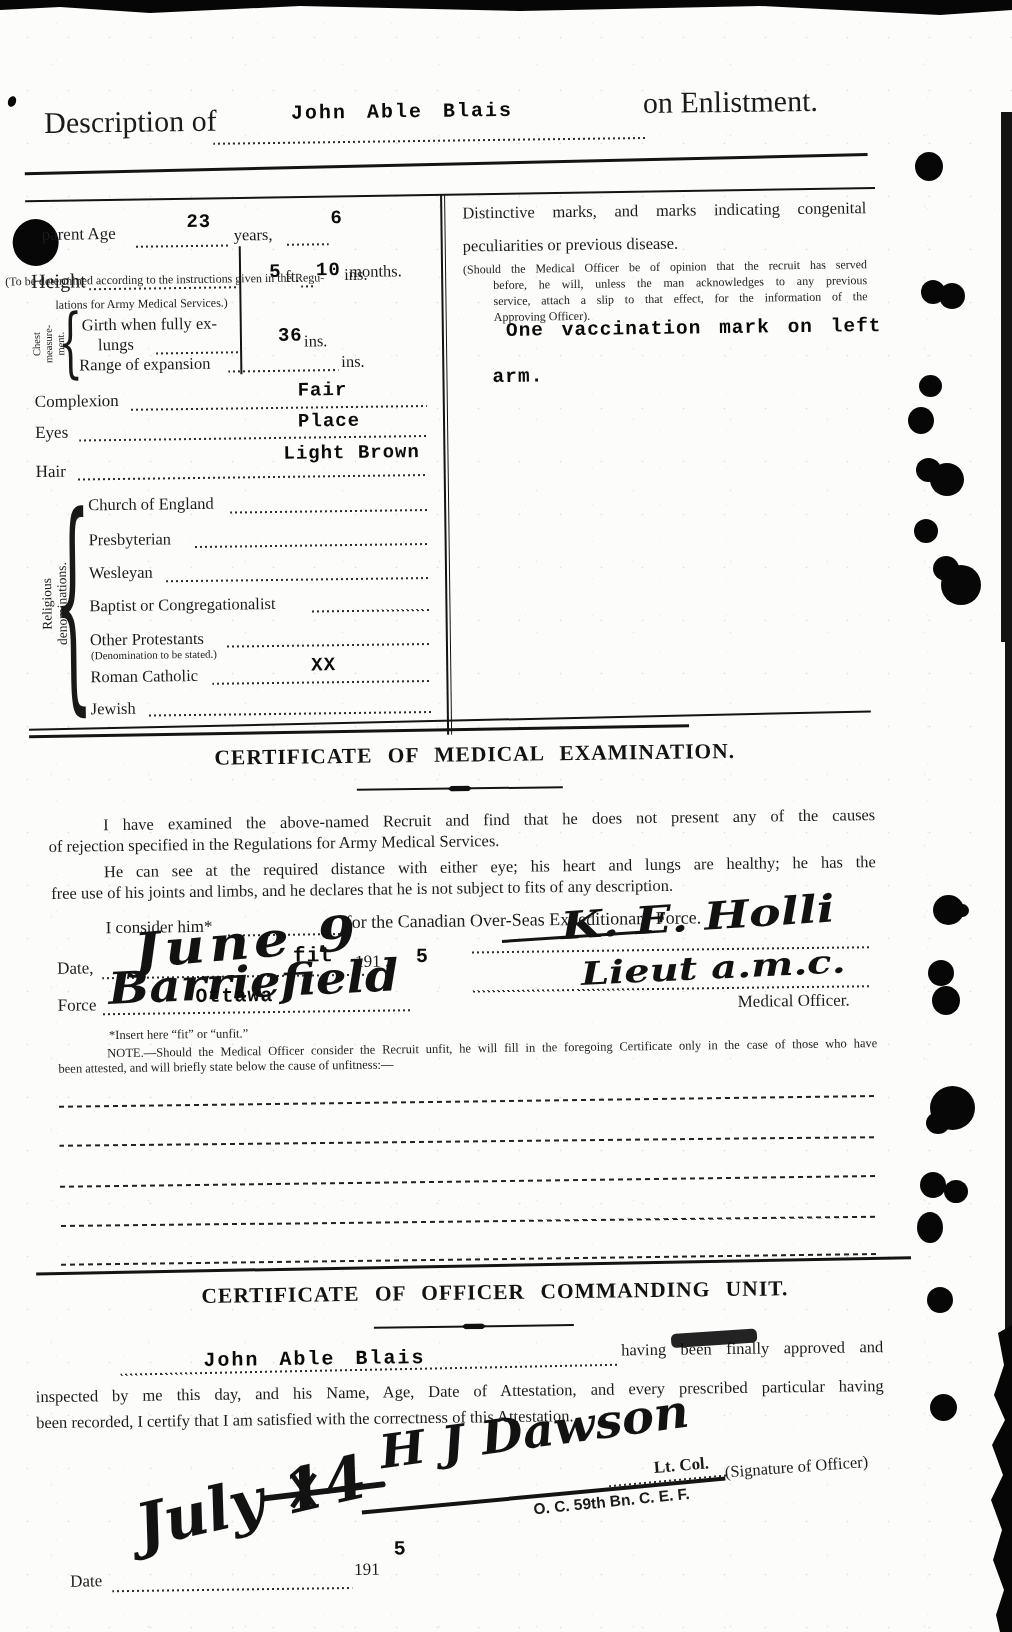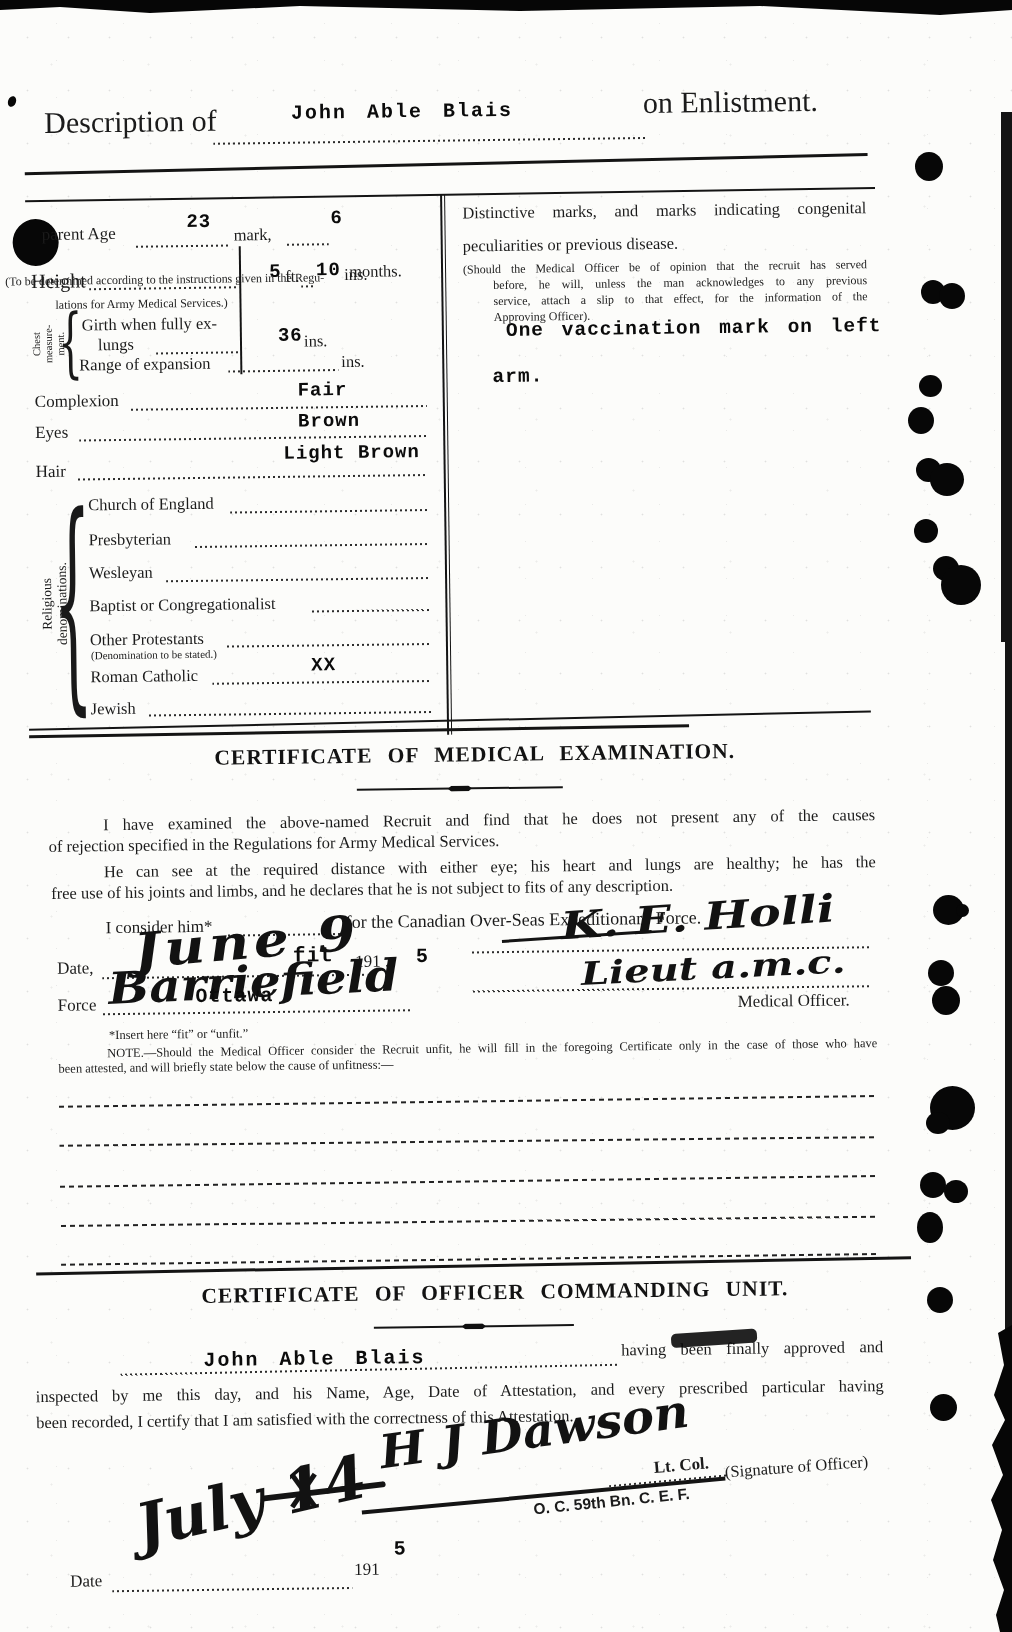--- a/index.html
+++ b/index.html
@@ -78,21 +78,21 @@
     <div class="rule" style="left:33px;top:193px;width:850px;height:2px;transform:rotate(-0.15deg);"></div>
     <div class="rule" style="left:448px;top:194px;width:2px;height:540px;"></div>
     <div class="rule" style="left:452px;top:194px;width:1px;height:540px;"></div>
     <div class="rule" style="left:30px;top:719px;width:842px;height:2px;transform:rotate(-0.5deg);"></div>
     <div class="rule" style="left:30px;top:728px;width:660px;height:3px;transform:rotate(-0.2deg);"></div>
 
     <div class="blob" style="left:20px;top:213px;width:46px;height:47px;"></div>
     <div class="abs" style="left:49px;top:219px;font-size:17px;">parent Age</div>
     <div class="dots" style="left:143px;top:241px;width:95px;"></div>
     <div class="abs typed" style="left:194px;top:207px;font-size:19px;">23</div>
-    <div class="abs" style="left:241px;top:222px;font-size:16.5px;">mark,</div>
+    <div class="abs" style="left:241px;top:222px;font-size:16.5px;">years,</div>
     <div class="dots" style="left:294px;top:241px;width:42px;"></div>
     <div class="abs typed" style="left:338px;top:205px;font-size:19px;">6</div>
     <div class="abs" style="left:356px;top:220px;font-size:16.5px;margin-top:40px;">months.</div>
     <div class="abs sm" style="left:12px;top:268px;">(To be determined according to the instructions given in the Regu-</div>
     <div class="abs sm" style="left:62px;top:292px;">lations for Army Medical Services.)</div>
     <div class="rule" style="left:246px;top:243px;width:2px;height:128px;"></div>
 
     <div class="abs" style="left:38px;top:264px;font-size:20px;">Height</div>
     <div class="dots" style="left:96px;top:283px;width:150px;"></div>
     <div class="abs typed" style="left:276px;top:258px;font-size:19px;">5</div>
@@ -115,21 +115,21 @@
     <div class="abs" style="left:85px;top:350px;font-size:16.5px;">Range of expansion</div>
     <div class="dots" style="left:234px;top:367px;width:110px;"></div>
     <div class="abs" style="left:347px;top:350px;font-size:16.5px;">ins.</div>
 
     <div class="abs" style="left:40px;top:386px;font-size:17px;">Complexion</div>
     <div class="dots" style="left:136px;top:404px;width:296px;"></div>
     <div class="abs typed" style="left:303px;top:377px;font-size:19px;">Fair</div>
 
     <div class="abs" style="left:40px;top:417px;font-size:17px;">Eyes</div>
     <div class="dots" style="left:84px;top:434px;width:348px;"></div>
-    <div class="abs typed" style="left:303px;top:408px;font-size:19px;">Brown</div>
+    <div class="abs typed" style="left:303px;top:408px;font-size:19px;">Place</div>
 
     <div class="abs" style="left:40px;top:456px;font-size:17px;">Hair</div>
     <div class="dots" style="left:82px;top:473px;width:350px;"></div>
     <div class="abs typed" style="left:288px;top:440px;font-size:19px;">Light Brown</div>
 
     <div class="vwrap" style="left:-15px;top:580px;width:150px;height:36px;font-size:13.5px;transform:rotate(-90deg);">
       <div>Religious</div>
       <div>denominations.</div>
     </div>
     <div class="brace" style="left:56px;top:480px;font-size:110px;transform:scale(0.55,2.1);">{</div>

